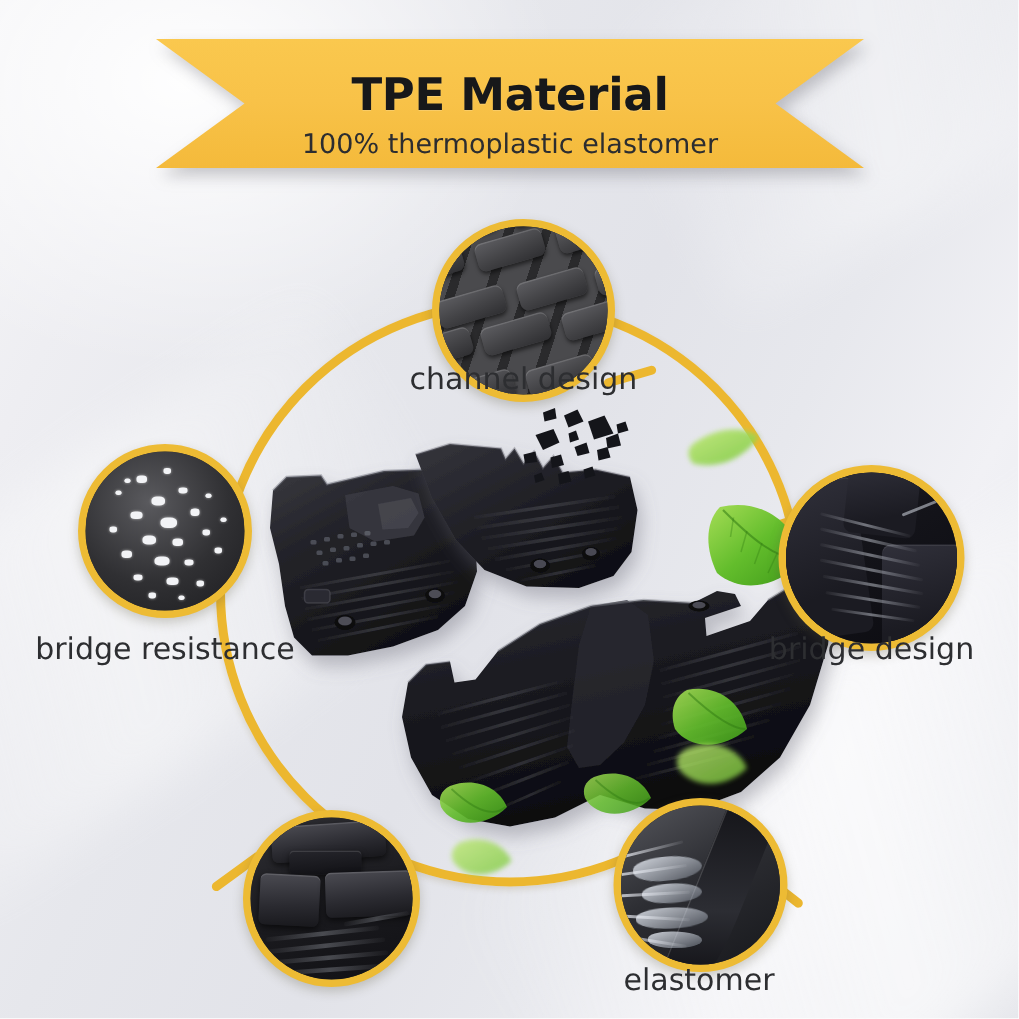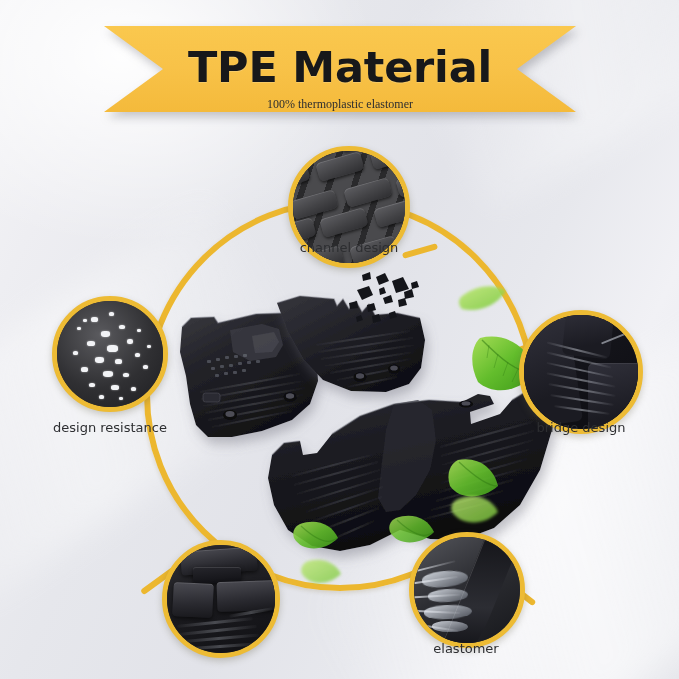--- a/index.html
+++ b/index.html
@@ -56,34 +56,33 @@
     background: linear-gradient(180deg, #fbc martin 0%, #f9c64b 0%, #f8c34a 45%, #f6bd41 100%);
     background: linear-gradient(180deg, #fac84e 0%, #f8c248 48%, #f4ba3b 100%);
     -webkit-clip-path: polygon(0% 0%, 100% 0%, 87.5% 50%, 100% 100%, 0% 100%, 12.5% 50%);
     clip-path: polygon(0% 0%, 100% 0%, 87.5% 50%, 100% 100%, 0% 100%, 12.5% 50%);
     display: flex;
     flex-direction: column;
     align-items: center;
     justify-content: center;
   }
   #banner-title {
-    font-size: 43px;
+    font-size: 30px;
     font-weight: bold;
     color: #17181a;
     letter-spacing: -0.2px;
     line-height: 1;
     margin-top: 17px;
     text-shadow: 0 1px 0 rgba(255,255,255,0.18);
   }
   #banner-subtitle {
-    font-size: 12px;
+    font-size: 18px;
     color: #2c2d30;
     line-height: 1;
     margin-top: 9px;
-    font-family: Liberation Serif, serif;
   }
 
   
   #ring {
     position: absolute;
     left: 144px;
     top: 199px;
     width: 392px;
     height: 392px;
     border-radius: 50%;
@@ -115,21 +114,21 @@
     box-sizing: border-box;
     border: 5px solid #edbb34;
     overflow: hidden;
     box-shadow: 0 3px 7px rgba(90,85,60,0.28);
     background: #2a2a2c;
   }
   .bubble-inner { position: absolute; inset: 0; }
 
   .label {
     position: absolute;
-    font-size: 13px;
+    font-size: 20px;
     color: #2d2e31;
     white-space: nowrap;
     text-align: center;
   }
 
   
   #bubble-channel    { left: 288px; top: 146px; width: 122px; height: 122px; }
   #label-channel     { left: 238px; top: 240px; width: 222px; }
 
   #bubble-weather    { left: 52px;  top: 296px; width: 116px; height: 116px; }
@@ -498,21 +497,21 @@
         <i style="left:54px; top:84px; width:8px; height:5px;"></i>
         <i style="left:74px; top:86px; width:5px; height:4px;"></i>
         <i style="left:42px; top:94px; width:5px; height:4px;"></i>
         <i style="left:62px; top:96px; width:4px; height:3px;"></i>
         <i style="left:26px; top:18px; width:4px; height:3px;"></i>
         <i style="left:80px; top:28px; width:4px; height:3px;"></i>
         <i style="left:90px; top:44px; width:4px; height:3px;"></i>
       </div>
     </div>
   </div>
-  <div class="label" id="label-weather">design resistance</div>
+  <div class="label" id="label-weather">bridge resistance</div>
 
   <div class="bubble" id="bubble-bridge">
     <div class="bubble-inner footwell-bg">
       <div class="panel" style="left:-6px; top:6px; width:58px; height:104px; transform:rotate(-8deg);"></div>
       <div class="panel" style="left:40px; top:-4px; width:48px; height:46px; transform:rotate(6deg);"></div>
       <div class="panel" style="left:64px; top:48px; width:60px; height:70px;"></div>
       <div class="rib" style="left:22px; top:34px; width:62px; transform:rotate(14deg);"></div>
       <div class="rib" style="left:22px; top:44px; width:66px; transform:rotate(13deg);"></div>
       <div class="rib" style="left:22px; top:54px; width:68px; transform:rotate(12deg);"></div>
       <div class="rib" style="left:22px; top:64px; width:70px; transform:rotate(11deg);"></div>

